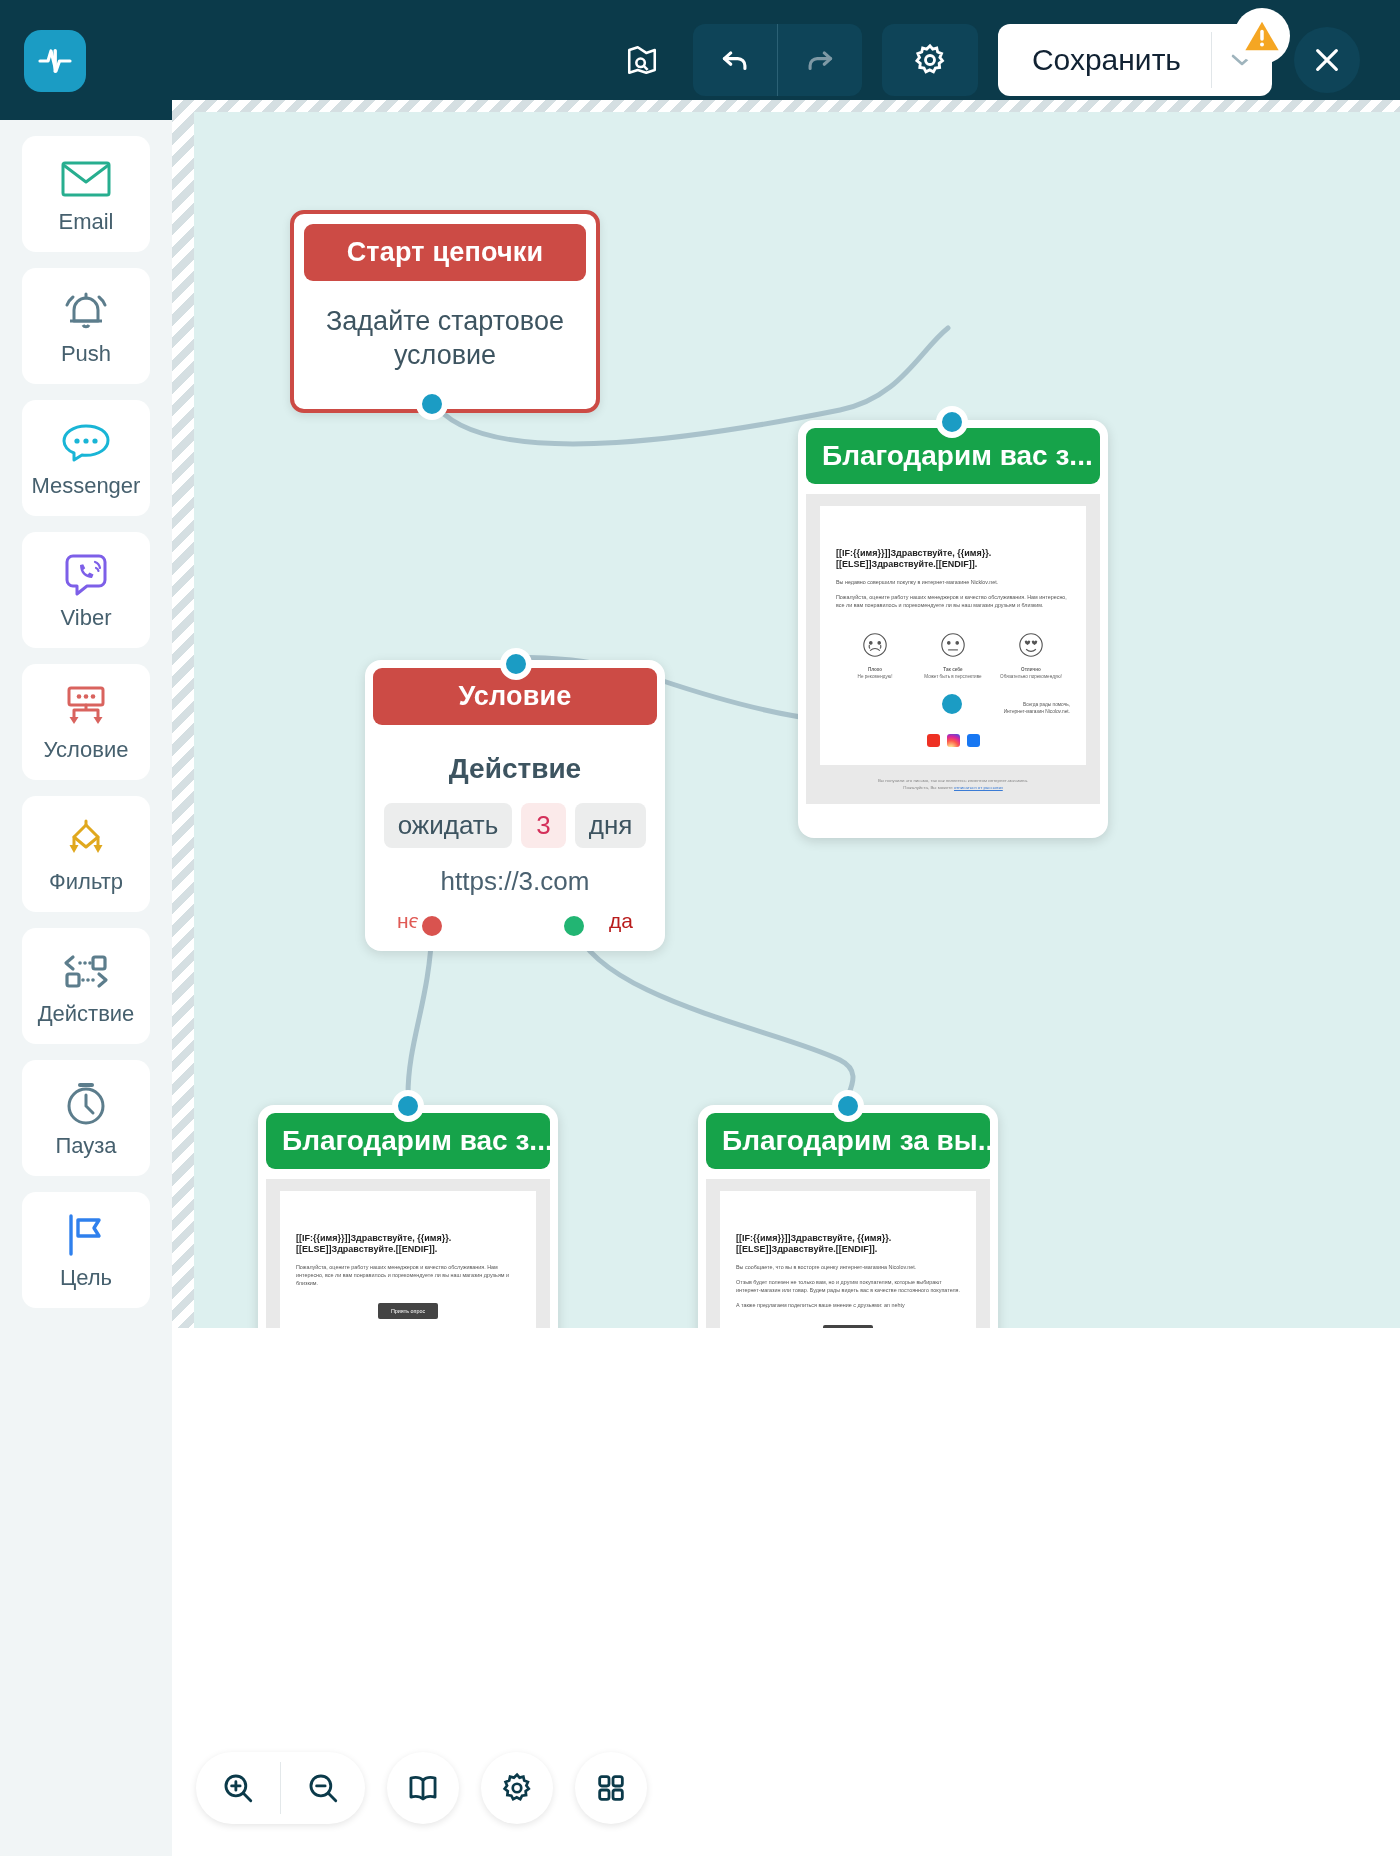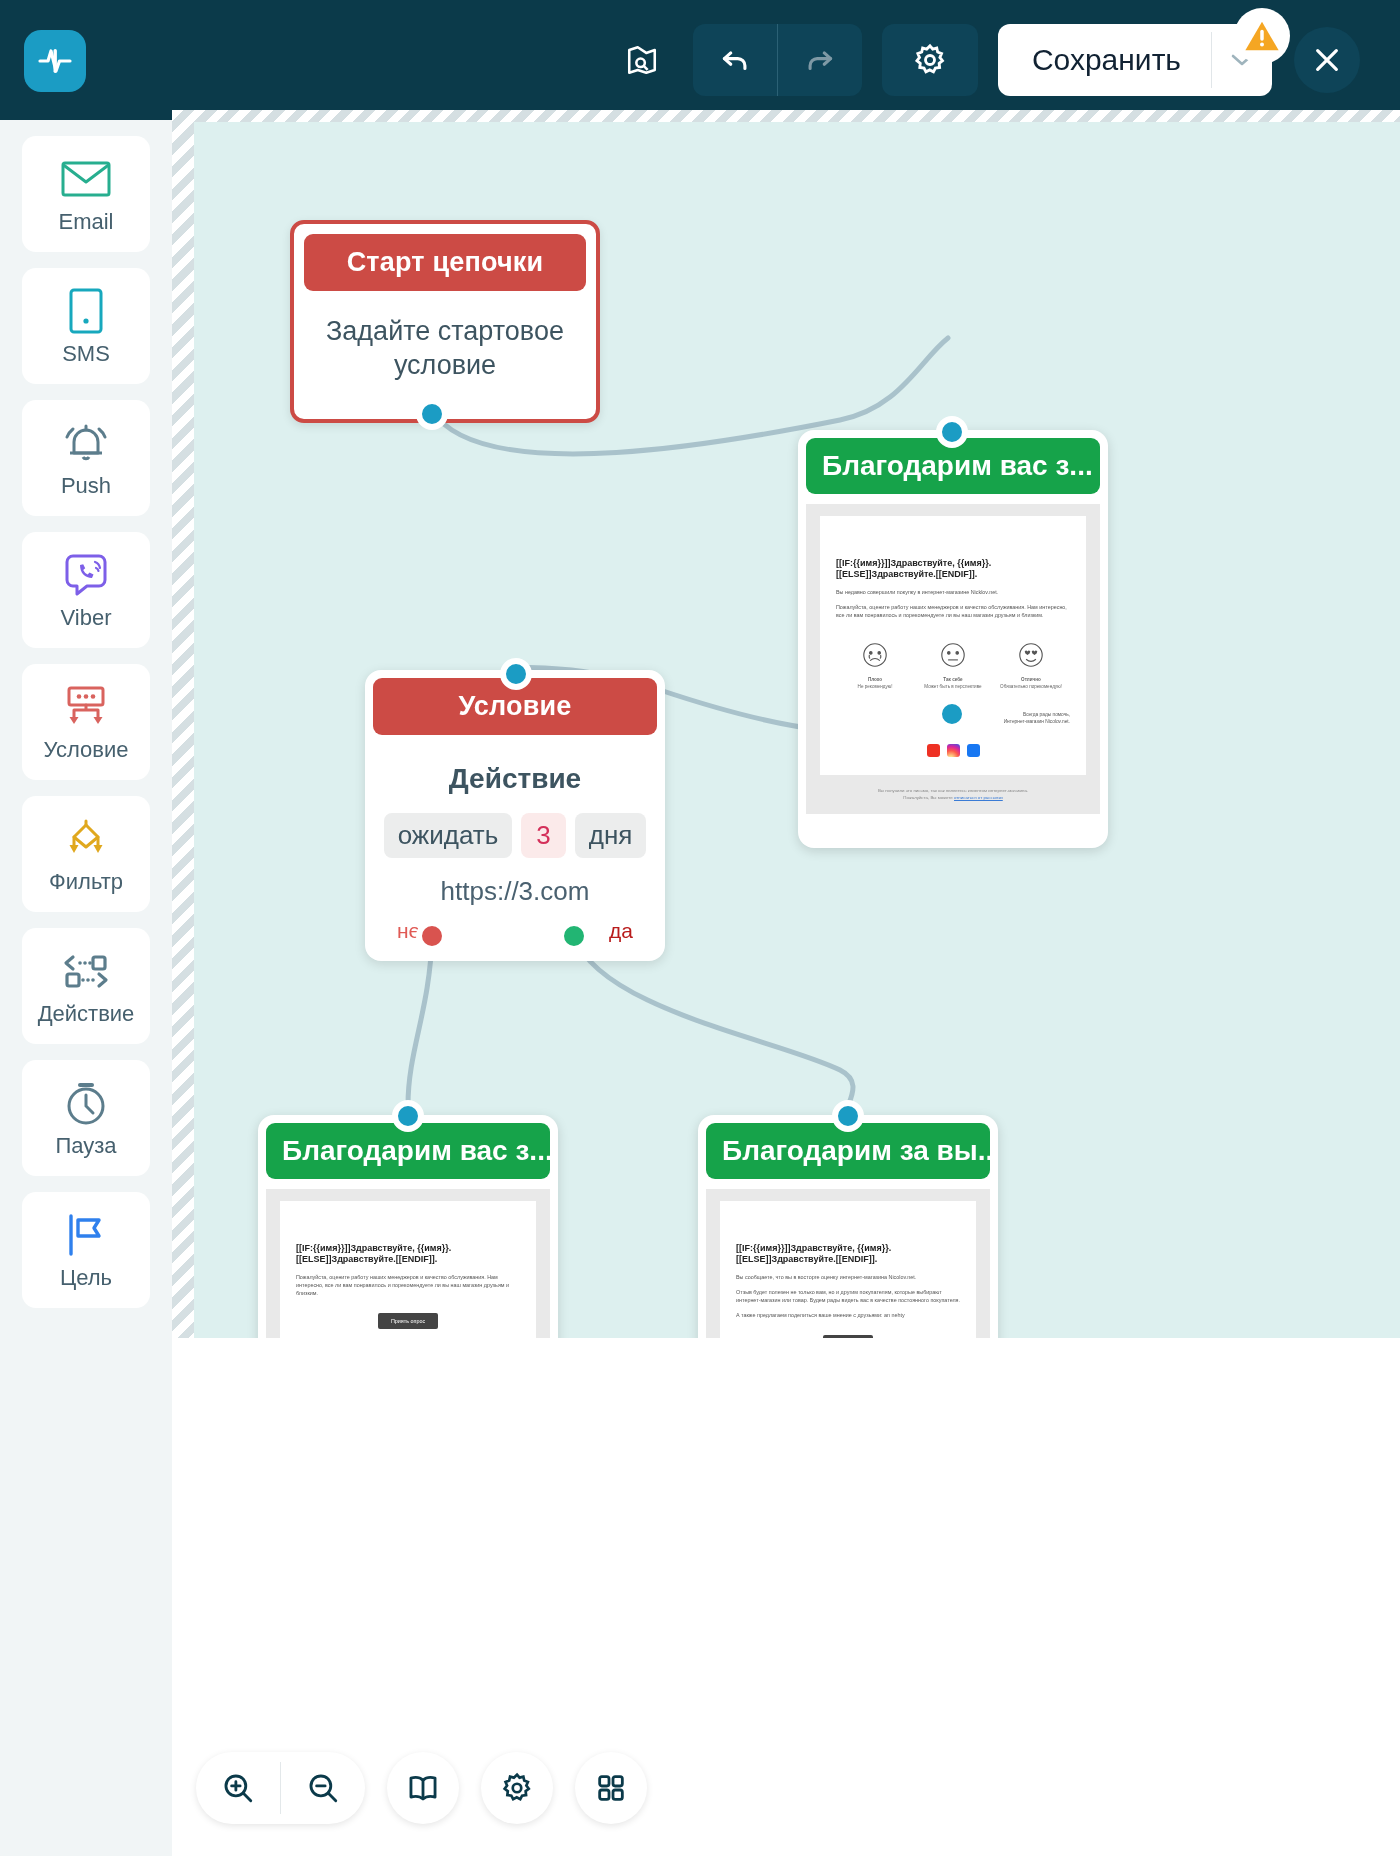--- a/index.html
+++ b/index.html
@@ -86,21 +86,21 @@
   .side-item {
     width: 128px; height: 116px; background: #fff; border-radius: 14px;
     display: flex; flex-direction: column; align-items: center; justify-content: center;
     gap: 8px; cursor: pointer; flex: 0 0 auto;
   }
   .side-label { font-size: 22px; color: #46606e; line-height: 1; }
   .side-icon { height: 48px; display: flex; align-items: center; justify-content: center; }
 
   
   .canvas-wrap {
-    position: absolute; left: 172px; top: 110px; width: 1228px; height: 1228px;
+    position: absolute; left: 172px; top: 100px; width: 1228px; height: 1228px;
     overflow: hidden;
   }
   .hatch {
     position: absolute; left: 0; top: 0; width: 22px; height: 1746px;
     background: repeating-linear-gradient(135deg, #ffffff 0 8px, #d5dfe2 8px 16px);
     z-index: 5;
   }
   .hatch-top {
     position: absolute; left: 0; top: 0; width: 1228px; height: 12px;
     background: repeating-linear-gradient(135deg, #ffffff 0 8px, #d5dfe2 8px 16px);
@@ -285,44 +285,46 @@
     <div class="side-item">
       <div class="side-icon">
         <svg width="50" height="38" viewBox="0 0 50 38" fill="none" stroke="#27ae8f" stroke-width="3">
           <rect x="2" y="3" width="46" height="32" rx="2"></rect>
           <path d="M2.5 5 L25 22 L47.5 5" stroke-linejoin="round"></path>
         </svg>
       </div>
       <div class="side-label">Email</div>
     </div>
 
-    <div class="side-item">
-      <div class="side-icon">
-        <svg width="34" height="46" viewBox="0 0 34 46" fill="none" stroke="#17a8bd" stroke-width="3">
-          <rect x="2" y="2" width="30" height="42" rx="3"></rect>
-          <circle cx="17" cy="33" r="2.6" fill="#17a8bd" stroke="none"></circle>
-        </svg>
-      </div>
-      <div class="side-label">SMS</div>
-    </div>
 
     <div class="side-item">
       <div class="side-icon">
         <svg width="52" height="44" viewBox="0 0 52 44" fill="none" stroke="#5c7d8c" stroke-width="3">
           <path d="M14 32 V21 a12 12 0 0 1 24 0 v11 Z" stroke-linejoin="round"></path>
           <path d="M10 32 H42"></path>
           <path d="M23 36 a3.4 3.4 0 0 0 6 0"></path>
           <path d="M7 16 a20 20 0 0 1 6-8" stroke-linecap="round"></path>
           <path d="M45 16 a20 20 0 0 0 -6-8" stroke-linecap="round"></path>
           <path d="M26 9 V5" stroke-linecap="round"></path>
         </svg>
       </div>
       <div class="side-label">Push</div>
     </div>
 
+    <div class="side-item">
+      <div class="side-icon">
+        <svg width="50" height="44" viewBox="0 0 50 44" fill="none" stroke="#19b5d6" stroke-width="3">
+          <path d="M25 5 C12 5 3 12 3 20 c0 5 4 10 10 12 l0 7 8 -5 a30 30 0 0 0 4 .3 c13 0 22 -6.8 22 -15 S38 5 25 5 Z" stroke-linejoin="round"></path>
+          <circle cx="16" cy="20" r="2.6" fill="#19b5d6" stroke="none"></circle>
+          <circle cx="25" cy="20" r="2.6" fill="#19b5d6" stroke="none"></circle>
+          <circle cx="34" cy="20" r="2.6" fill="#19b5d6" stroke="none"></circle>
+        </svg>
+      </div>
+      <div class="side-label">Messenger</div>
+    </div>
 
     <div class="side-item">
       <div class="side-icon">
         <svg width="46" height="46" viewBox="0 0 46 46" fill="none" stroke="#7d5fe8" stroke-width="3">
           <path d="M10 4 h26 a6 6 0 0 1 6 6 v18 a6 6 0 0 1 -6 6 h-12 l-10 8 v-8 h-4 a6 6 0 0 1 -6 -6 V10 a6 6 0 0 1 6 -6 Z" stroke-linejoin="round"></path>
           <path d="M17 13 c0 8 5 13 12 13 l1.5 -3.5 -4 -2 -1.8 2 a9 9 0 0 1 -4.5 -4.5 l2 -1.8 -2 -4 Z" fill="#7d5fe8" stroke="none"></path>
           <path d="M32 10 a8 8 0 0 1 5 6" stroke-width="2.2" stroke-linecap="round"></path>
           <path d="M33 16 a4 4 0 0 1 2.5 3" stroke-width="2.2" stroke-linecap="round"></path>
         </svg>
       </div>

